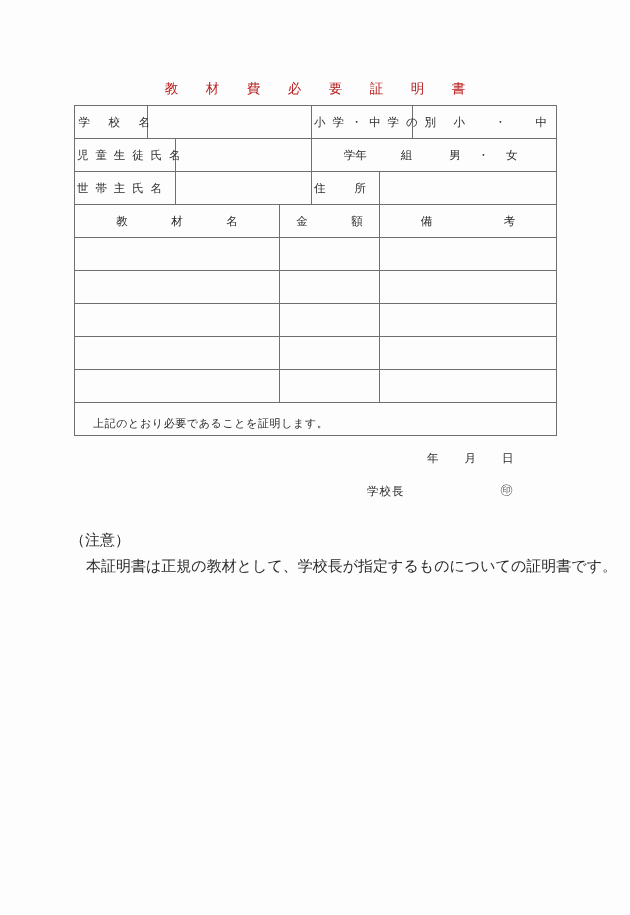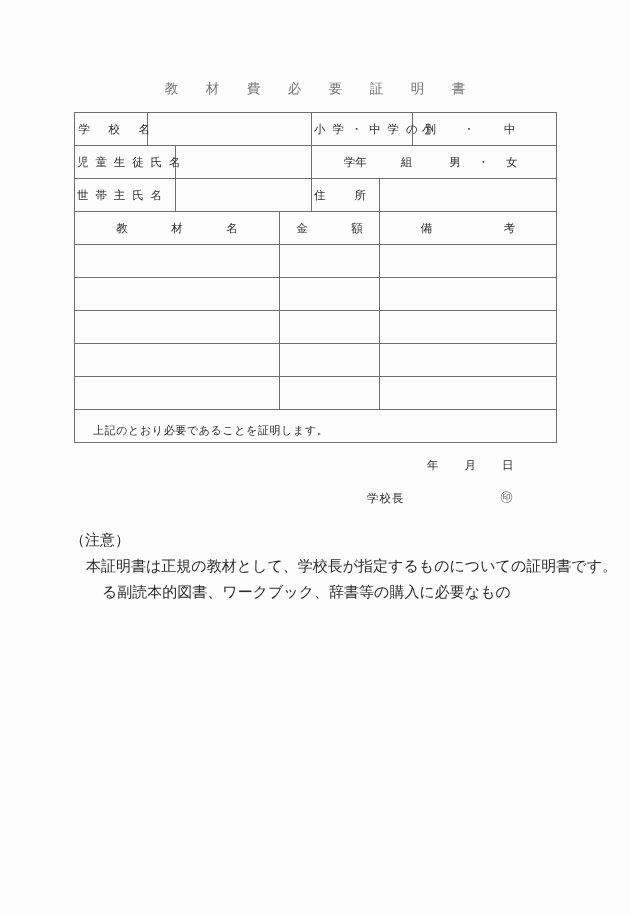--- a/index.html
+++ b/index.html
@@ -27,33 +27,32 @@
   
   .doc-title {
     position: absolute;
     left: 74px;
     top: 80px;
     width: 482px;
     text-align: center;
     font-size: 13.5px;
     letter-spacing: 7px;
     text-indent: 7px;
-    color: #737373;
+    color: #b91c1c;
     white-space: nowrap;
   }
 
   
   .form-table {
     position: absolute;
     left: 74px;
     top: 105px;
     width: 482px;
     border-collapse: collapse;
     table-layout: fixed;
-    margin-top: 7px;
   }
   .form-table td {
     border: 1px solid #ururu;
     border: 1px solid #6f6f6f;
     padding: 0;
     font-size: 11.5px;
     color: #2b2b2b;
     vertical-align: middle;
     height: 32px;
     line-height: 1.25;
@@ -78,21 +77,21 @@
     text-align: center;
     white-space: nowrap;
     padding-right: 6px;
   }
   .grade-cell .seg { display: inline-block; }
   .g-year { margin-right: 34px; }
   .g-class { margin-right: 30px; }
   .g-sex { letter-spacing: 7px; text-indent: 7px; text-align: right; }
 
   .sho-chu {
-    text-align: left;
+    text-align: right;
     letter-spacing: 9px;
     text-indent: 9px;
     white-space: nowrap;
   }
 
   
   .ih {
     text-align: center;
     white-space: nowrap;
     height: 44px;
@@ -243,16 +242,15 @@
           <div class="cert-seal">㊞</div>
         </td>
       </tr>
 
     </tbody>
   </table>
 
   <div class="notes">
     <div class="note-head">（注意）</div>
     <div class="note-l1">本証明書は正規の教材として、学校長が指定するものについての証明書です。</div>
-    <div class="note-l3">る副読本的図書、ワークブック、辞書等の購入に必要なもの</div>
   </div>
 
 </div>
 
 </body></html>

